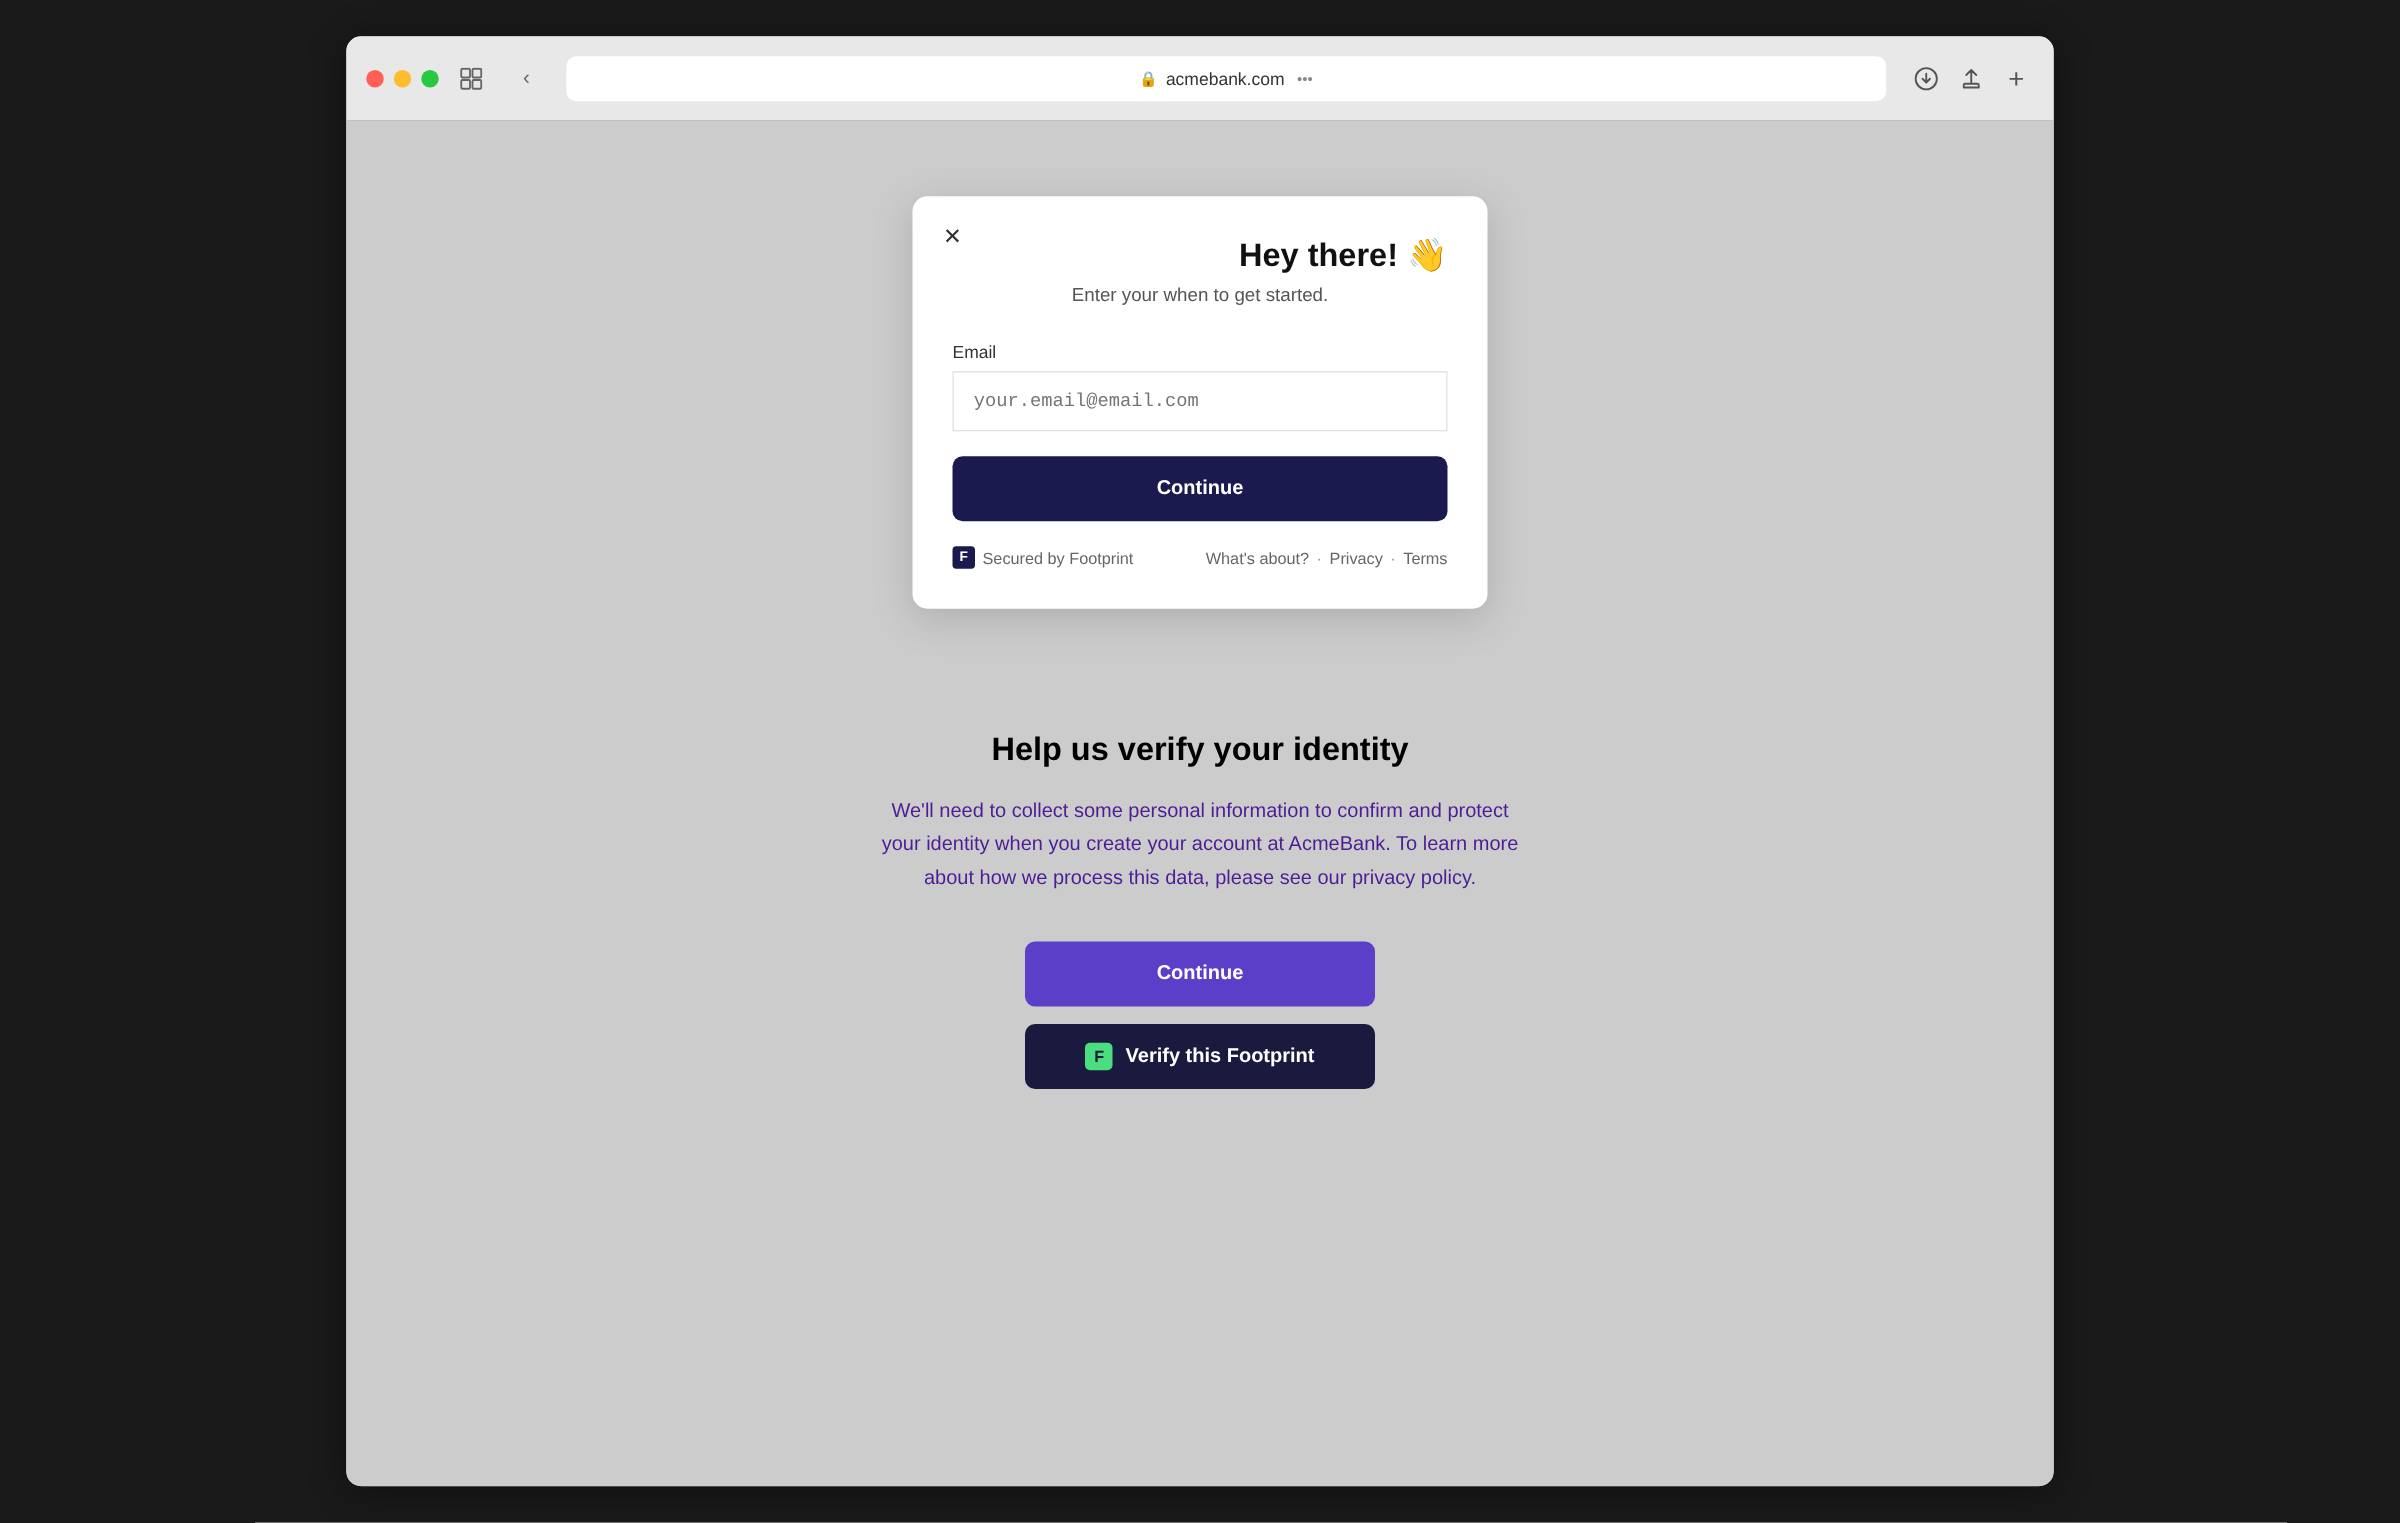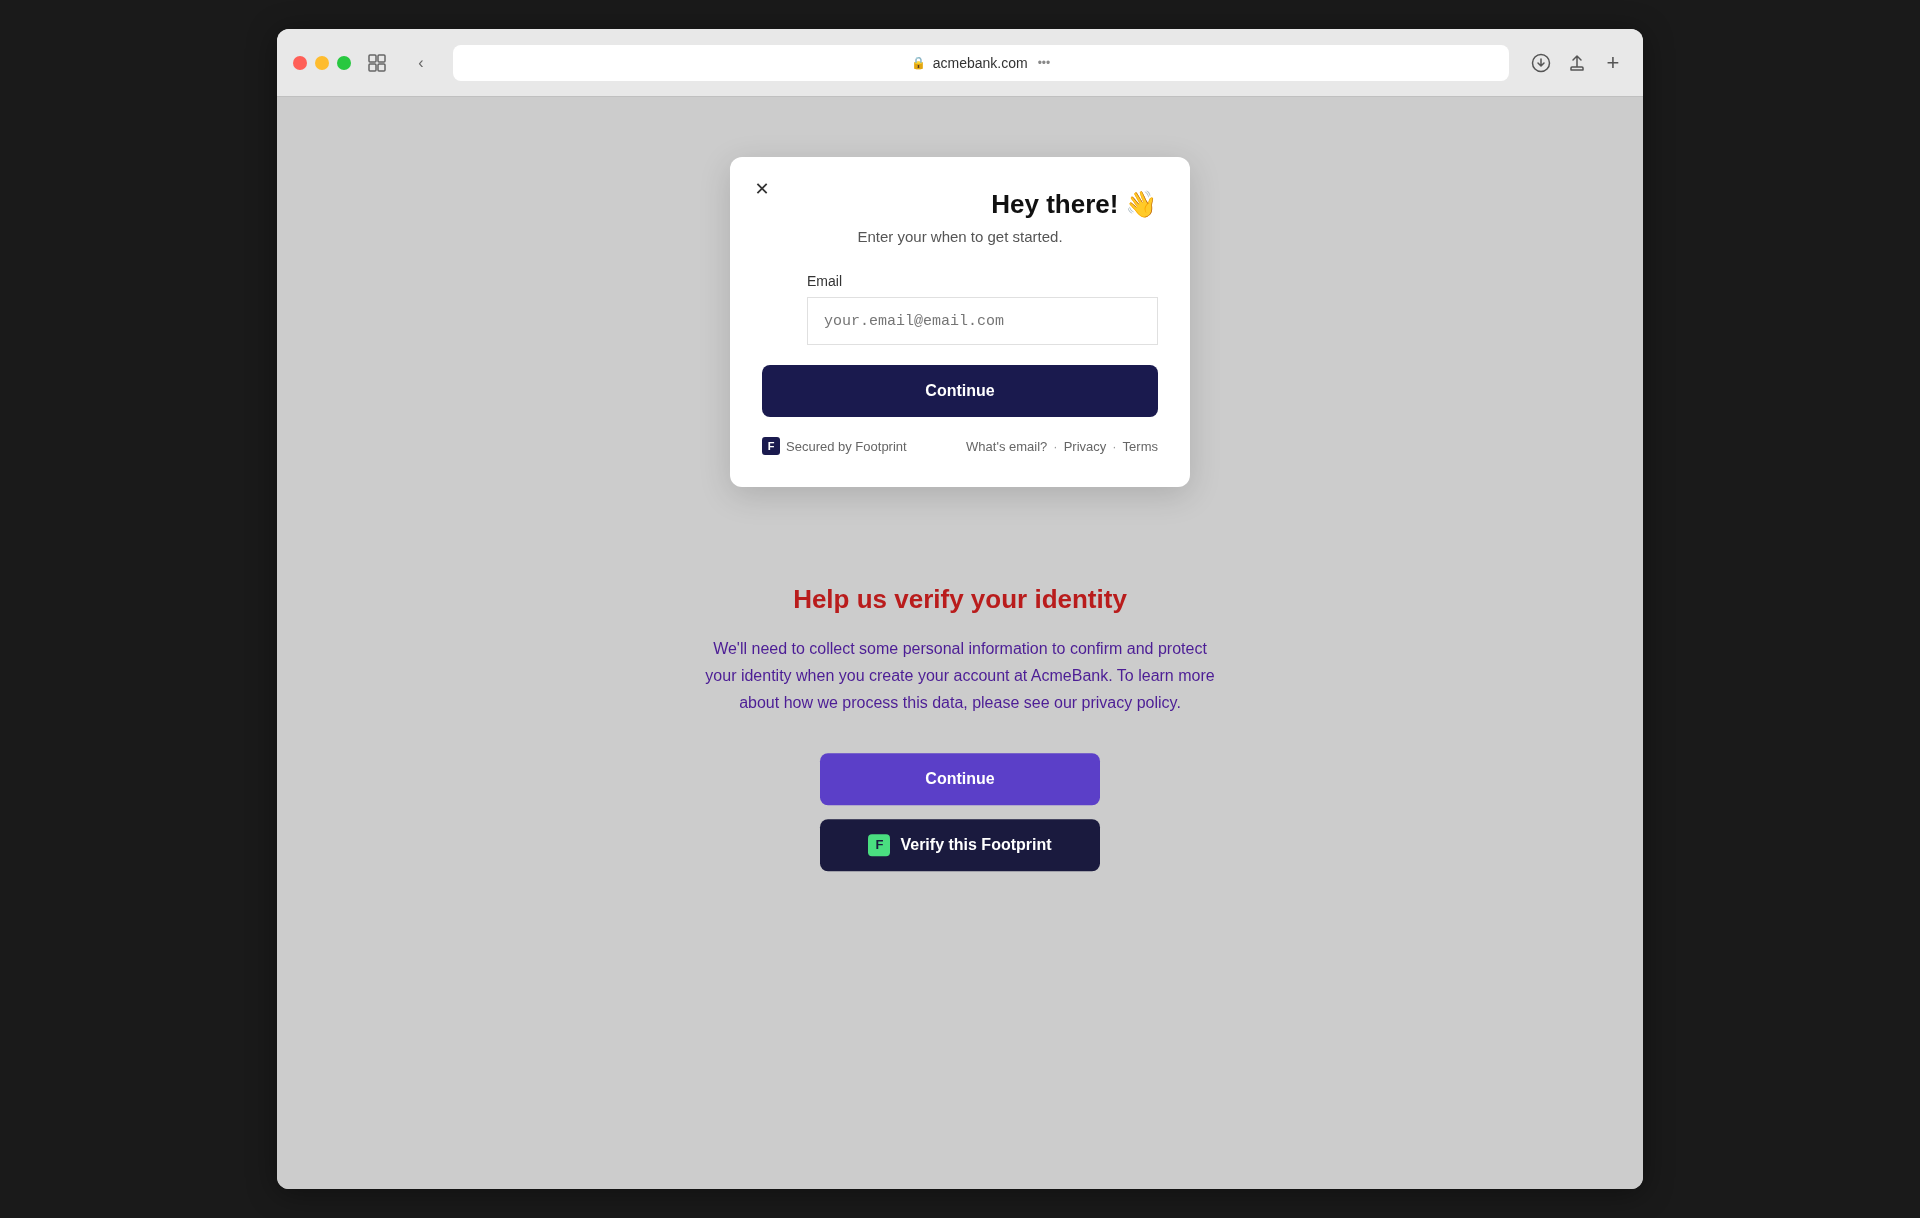--- a/index.html
+++ b/index.html
@@ -167,21 +167,20 @@
 
     .modal-subtitle {
       text-align: center;
       font-size: 15px;
       color: #555;
       margin-bottom: 28px;
     }
 
     .form-group {
       margin-bottom: 16px;
-      margin-left: 45px;
     }
 
     .form-label {
       display: block;
       font-size: 14px;
       font-weight: 500;
       color: #333;
       margin-bottom: 8px;
     }
 
@@ -259,21 +258,21 @@
     
     .page-background-content {
       text-align: center;
       padding: 60px 20px 40px;
       max-width: 560px;
     }
 
     .page-bg-title {
       font-size: 26px;
       font-weight: 700;
-      color: #b91c1c;
+      color: #000000;
       margin-bottom: 20px;
       margin-top: 29px;
     }
 
     .page-bg-description {
       font-size: 16px;
       color: #4c1d95;
       line-height: 1.7;
       margin-bottom: 36px;
     }
@@ -397,21 +396,21 @@
       </div>
 
       <button class="btn-continue-modal">Continue</button>
 
       <div class="modal-footer">
         <div class="footer-brand">
           <div class="footprint-logo-small">F</div>
           <span>Secured by Footprint</span>
         </div>
         <div class="footer-links">
-          <a class="footer-link">What's email?</a>
+          <a class="footer-link">What's about?</a>
           <span class="footer-dot">·</span>
           <a class="footer-link">Privacy</a>
           <span class="footer-dot">·</span>
           <a class="footer-link">Terms</a>
         </div>
       </div>
     </div>
 
   </div>
 </div>

